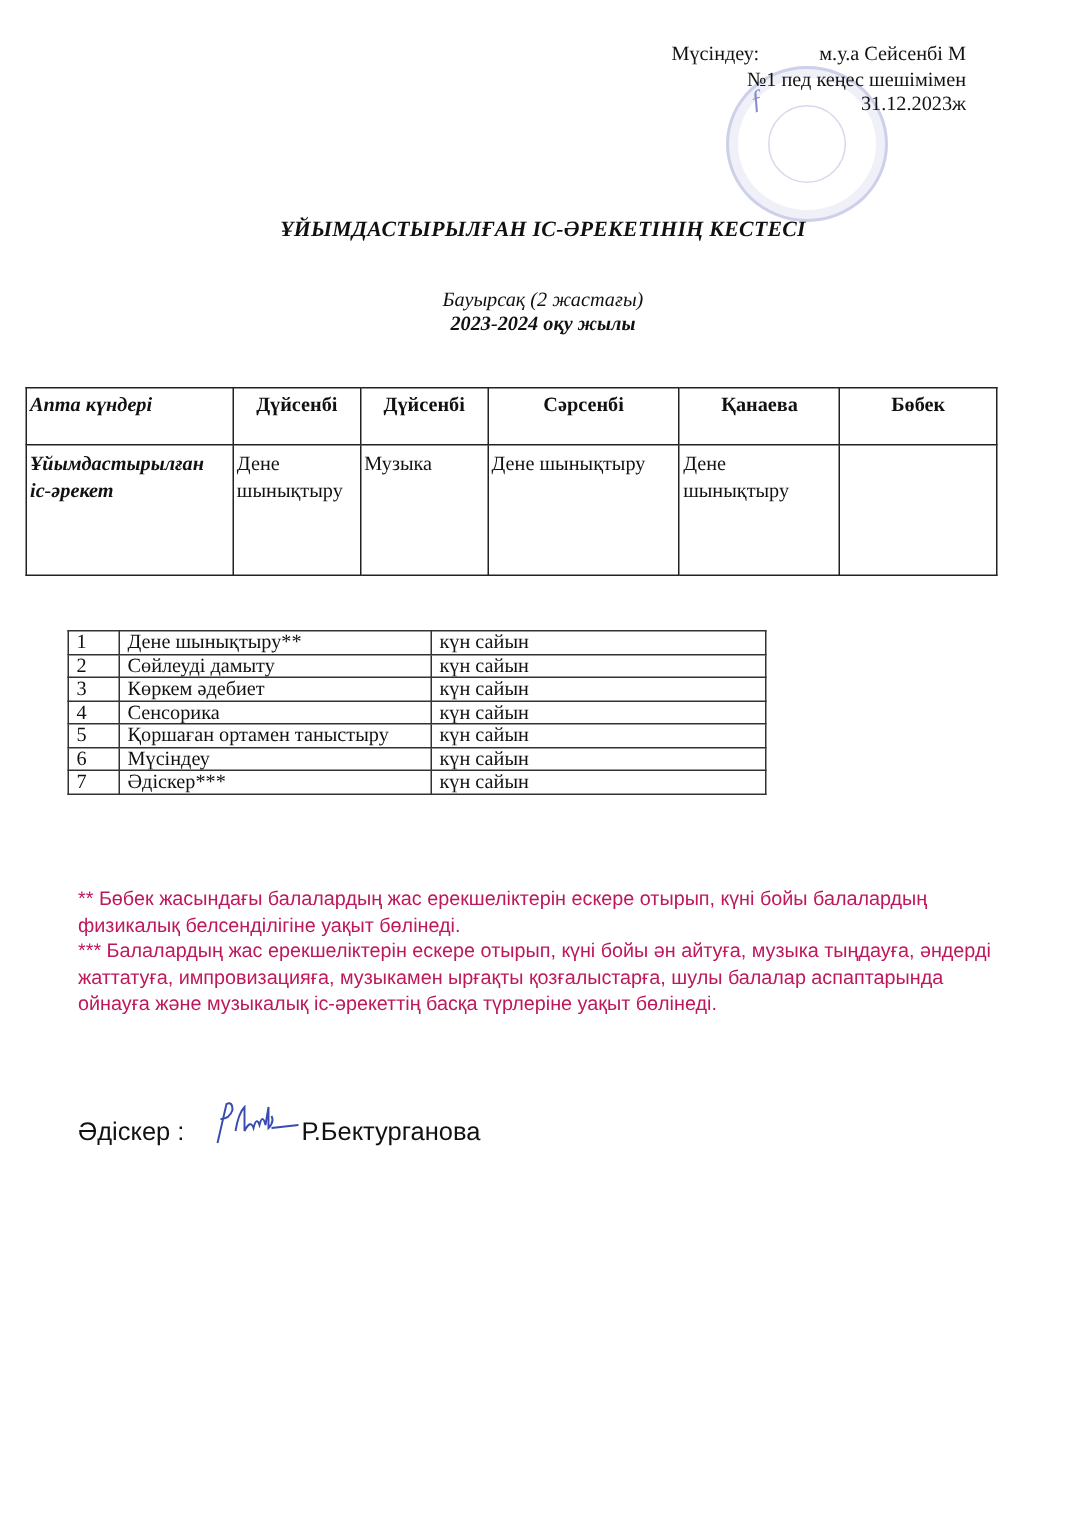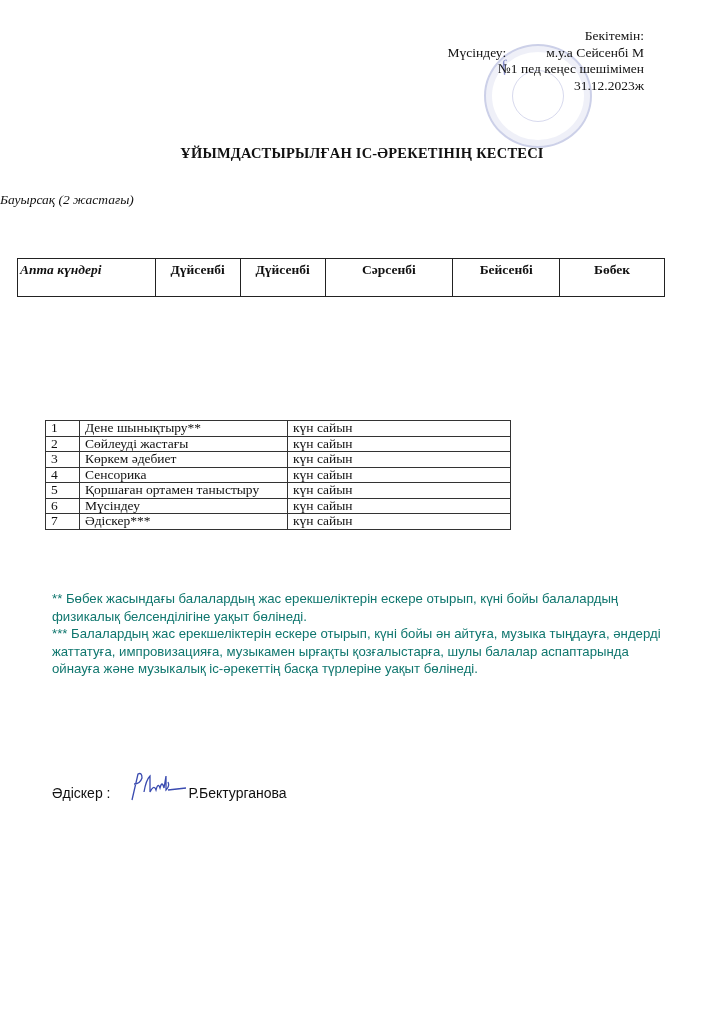--- a/index.html
+++ b/index.html
@@ -24,24 +24,24 @@
     .stamp::after {
       content: ""; position: absolute; left: 26px; top: 24px; width: 50px; height: 50px;
       border-radius: 50%; border: 1.5px solid rgba(110,120,190,0.28);
     }
     .sig-mark {
       position: absolute; left: 500px; top: 56px; font-size: 18px; color: rgba(60,70,170,0.6);
       font-style: italic; transform: rotate(-15deg);
     }
     .title {
       position: absolute; top: 145px; left: 0; width: 724px; text-align: center;
-      font-weight: bold; font-size: 14.5px; letter-spacing: 0.2px;
+      font-weight: bold; font-size: 14.5px; letter-spacing: 0.2px; font-style: italic;
     }
     .subtitle {
-      position: absolute; top: 192px; left: 0; width: 724px; text-align: left;
+      position: absolute; top: 192px; left: 0; width: 724px; text-align: center;
       font-style: italic; font-size: 13.5px; line-height: 16px;
     }
     .subtitle .year { font-weight: bold; }
 
     table.sched {
       position: absolute; left: 17px; top: 258px; width: 648px;
       border-collapse: collapse; font-size: 13.5px; padding-left: 27px;
     }
     table.sched td, table.sched th {
       border: 1.2px solid #222; vertical-align: top; padding: 3px 2px;
@@ -55,87 +55,95 @@
       position: absolute; left: 45px; top: 420px; width: 466px;
       border-collapse: collapse; font-size: 13.5px;
     }
     table.list td { border: 1px solid #333; padding: 0 4px 0 5px; height: 14.5px; line-height: 14.5px; }
     table.list td.num { width: 24px; }
     table.list td.name { width: 198px; }
 
     .notes {
       position: absolute; left: 52px; top: 590px; width: 620px;
       font-family: "Liberation Sans", "DejaVu Sans", sans-serif;
-      font-size: 13.2px; line-height: 17.5px; color: #0f766e;
+      font-size: 13.2px; line-height: 17.5px; color: #be185d;
     }
     .notes p { margin: 0; }
 
     .signoff {
-      position: absolute; left: 52px; top: 778px;
+      position: absolute; left: 52px; top: 740px;
       font-family: "Liberation Sans", "DejaVu Sans", sans-serif;
-      font-size: 14px; display: flex; align-items: center;
+      font-size: 17px; display: flex; align-items: center;
     }
     .signoff .sig {
       display: inline-block; width: 60px; height: 30px; margin: 0 0 0 18px; position: relative;
     }
     .signoff .sig svg { position: absolute; left: 0; top: -8px; }
   </style>
 </head>
 <body>
 
 <div class="stamp"></div>
 <div class="sig-mark">ƒ</div>
 
 <div class="approval">
-  <div>Бекітемін:</div>
   <div class="row-head">
     <span class="head-label">Мүсіндеу:</span>
     <span>м.у.а Сейсенбі М</span>
   </div>
   <div>№1 пед кеңес шешімімен</div>
   <div>31.12.2023ж</div>
 </div>
 
 <div class="title">ҰЙЫМДАСТЫРЫЛҒАН ІС-ӘРЕКЕТІНІҢ КЕСТЕСІ</div>
 
 <div class="subtitle">
   <div>Бауырсақ (2 жастағы)</div>
+  <div class="year">2023-2024 оқу жылы</div>
 </div>
 
 <table class="sched">
   <colgroup>
     <col style="width:138px">
       <col style="width:85px">
       <col style="width:85px">
     <col style="width:128px">
       <col style="width:107px">
       <col style="width:105px">
   </colgroup>
   <tbody>
       <tr class="hdr">
     <th class="first">Апта күндері</th>
     <th>Дүйсенбі</th>
     <th>Дүйсенбі</th>
     <th>Сәрсенбі</th>
-    <th>Бейсенбі</th>
+    <th>Қанаева</th>
     <th>Бөбек</th>
+  </tr>
+  <tr class="body">
+    <td class="first">Ұйымдастырылған іс-әрекет</td>
+    <td>Дене шынықтыру</td>
+    <td>Музыка</td>
+    <td>Дене шынықтыру</td>
+    <td>Дене шынықтыру</td>
+    <td></td>
   </tr>
 </tbody>
   </table>
 
 <table class="list">
   <tbody>
       <tr>
     <td class="num">1</td>
     <td class="name">Дене шынықтыру**</td>
     <td>күн сайын</td>
   </tr>
   <tr>
     <td class="num">2</td>
-    <td class="name">Сөйлеуді жастағы</td>
+    <td class="name">Сөйлеуді дамыту</td>
     <td>күн сайын</td>
   </tr>
   <tr>
     <td class="num">3</td>
     <td class="name">Көркем әдебиет</td>
     <td>күн сайын</td>
   </tr>
   <tr>
     <td class="num">4</td>
     <td class="name">Сенсорика</td>

